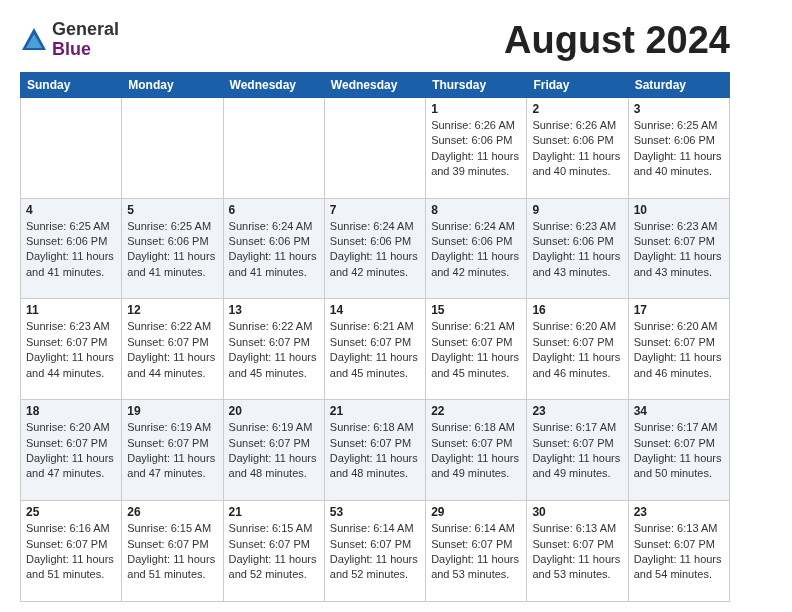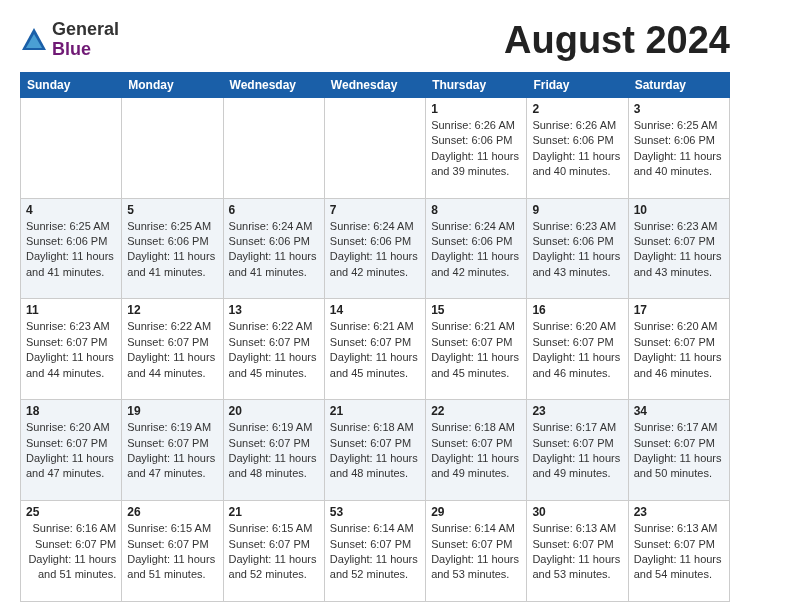--- a/index.html
+++ b/index.html
@@ -306,21 +306,21 @@
             <div class="day-number">34</div>
             <div class="day-info" style="white-space: pre-line;">Sunrise: 6:17 AM
 Sunset: 6:07 PM
 Daylight: 11 hours
 and 50 minutes.</div>
           </td>
         </tr>
         <tr>
           <td>
             <div class="day-number">25</div>
-            <div class="day-info" style="white-space: pre-line; text-align: right;">Sunrise: 6:16 AM
+            <div class="day-info" style="white-space: pre-line;">Sunrise: 6:16 AM
 Sunset: 6:07 PM
 Daylight: 11 hours
 and 51 minutes.</div>
           </td>
           <td>
             <div class="day-number">26</div>
             <div class="day-info" style="white-space: pre-line;">Sunrise: 6:15 AM
 Sunset: 6:07 PM
 Daylight: 11 hours
 and 51 minutes.</div>

